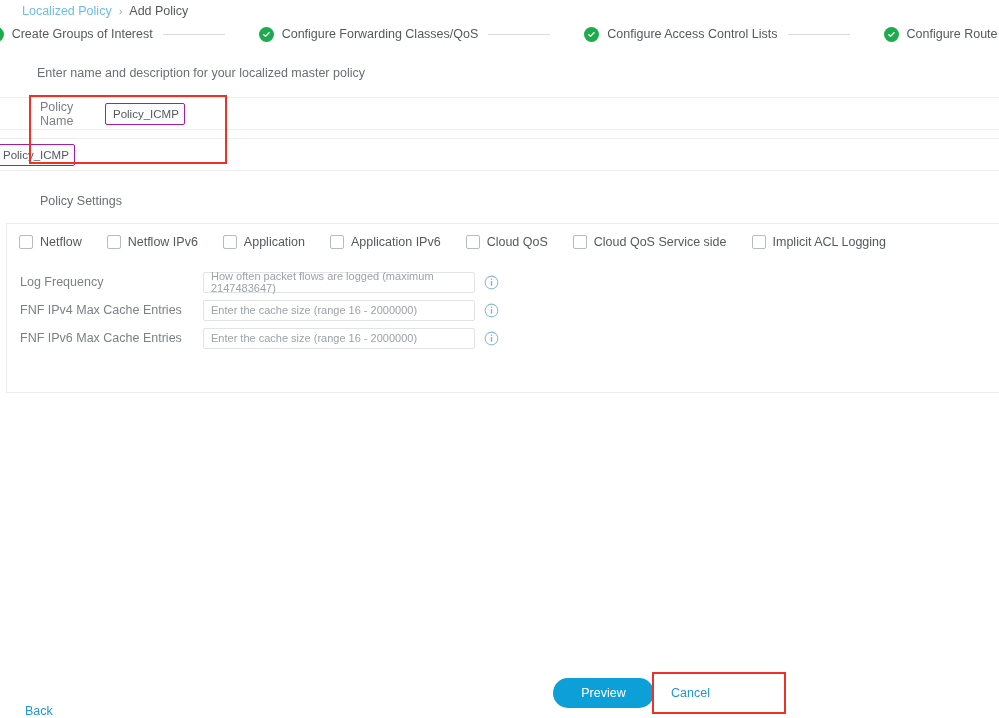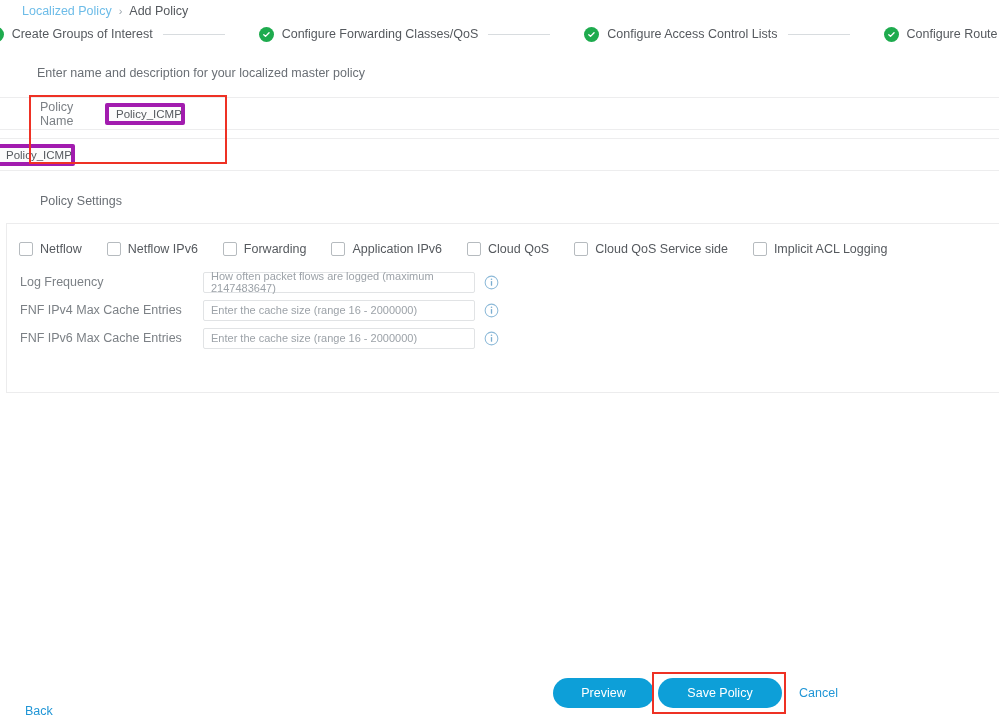--- a/index.html
+++ b/index.html
@@ -112,21 +112,21 @@
   .nrow-label {
     width: 110px;
     padding-left: 40px;
     box-sizing: border-box;
     font-size: 12.5px;
     color: #7c8186;
   }
   .nrow-input {
     width: 80px;
     height: 22px;
-    border: 4px solid #a21caf;
+    border: 1px solid #a21caf;
     background: #fcfcfc;
     border-radius: 2px;
     display: flex;
     align-items: center;
     padding: 0 7px;
     box-sizing: border-box;
     font-size: 11.5px;
     color: #55595e;
     margin-left: -5px;
   }
@@ -177,21 +177,20 @@
     display: flex;
     align-items: center;
   }
   .cb-item {
     display: flex;
     align-items: center;
     gap: 7px;
     margin-right: 25px;
     white-space: nowrap;
     cursor: pointer;
-    margin-top: 7px;
   }
   .cb-box {
     width: 12px;
     height: 12px;
     border: 1px solid #b6bbbf;
     border-radius: 2px;
     background: #fff;
     flex: 0 0 auto;
   }
   .cb-label {
@@ -343,21 +342,21 @@
       <div class="cb-item">
         <span class="cb-box"></span>
         <span class="cb-label">Netflow</span>
       </div>
       <div class="cb-item">
         <span class="cb-box"></span>
         <span class="cb-label">Netflow IPv6</span>
       </div>
       <div class="cb-item">
         <span class="cb-box"></span>
-        <span class="cb-label">Forwarding</span>
+        <span class="cb-label">Application</span>
       </div>
       <div class="cb-item">
         <span class="cb-box"></span>
         <span class="cb-label">Application IPv6</span>
       </div>
       <div class="cb-item">
         <span class="cb-box"></span>
         <span class="cb-label">Cloud QoS</span>
       </div>
       <div class="cb-item">
@@ -396,16 +395,15 @@
             <circle cx="8" cy="4.6" r="0.85" fill="#7aadd0"></circle>
             <rect x="7.3" y="6.4" width="1.4" height="5" rx="0.6" fill="#7aadd0"></rect>
           </svg></span>
       </div>
     </div>
 </div>
 
 <div class="footer-back" style="color: rgb(33, 150, 214);">Back</div>
 <div class="footer-actions">
   <button class="btn" id="btn-preview" style="background: rgb(13, 159, 216);">Preview</button>
-  <button class="btn" id="btn-save" style="background: rgb(13, 159, 216);">Save Policy</button>
   <span class="footer-cancel" style="color: rgb(33, 150, 214);">Cancel</span>
 </div>
 <div class="redbox" id="redbox-save" style="border-color: rgb(238, 49, 36);"></div>
 
 </body></html>

